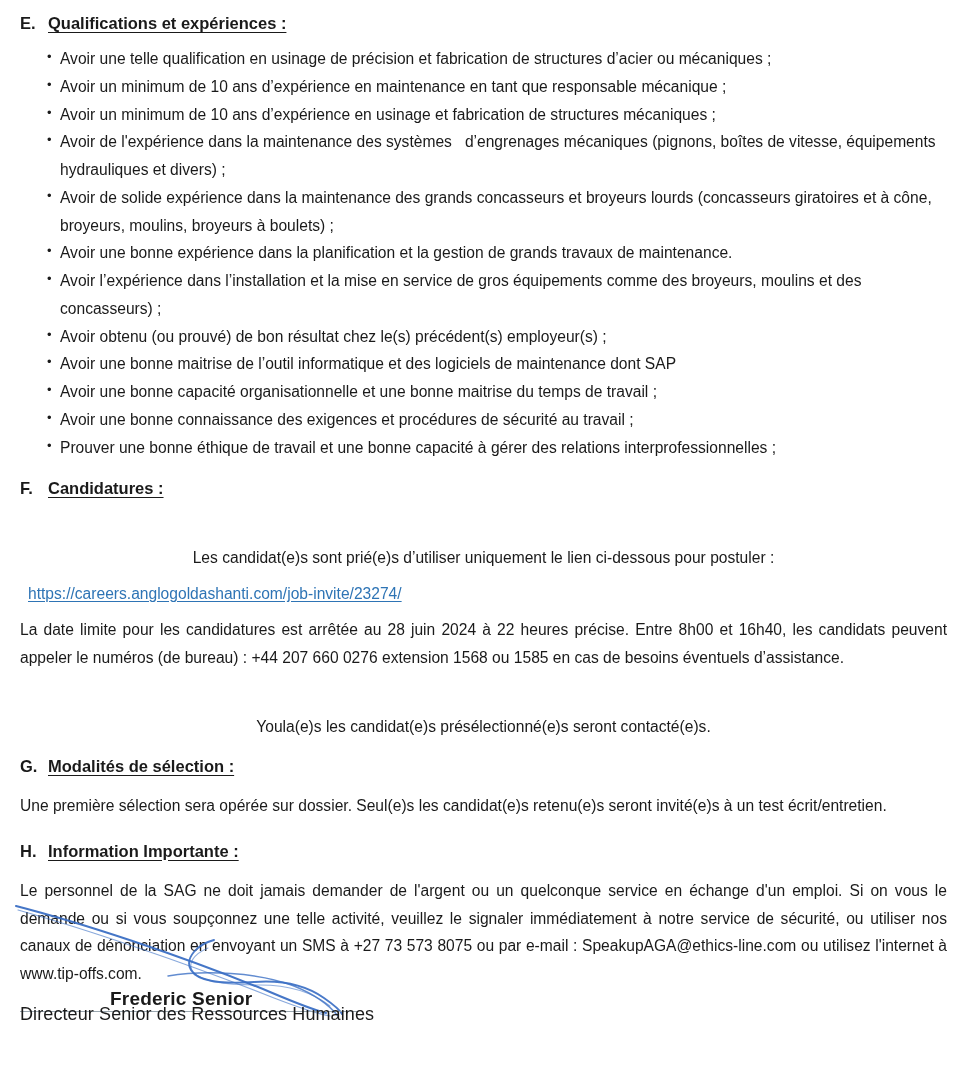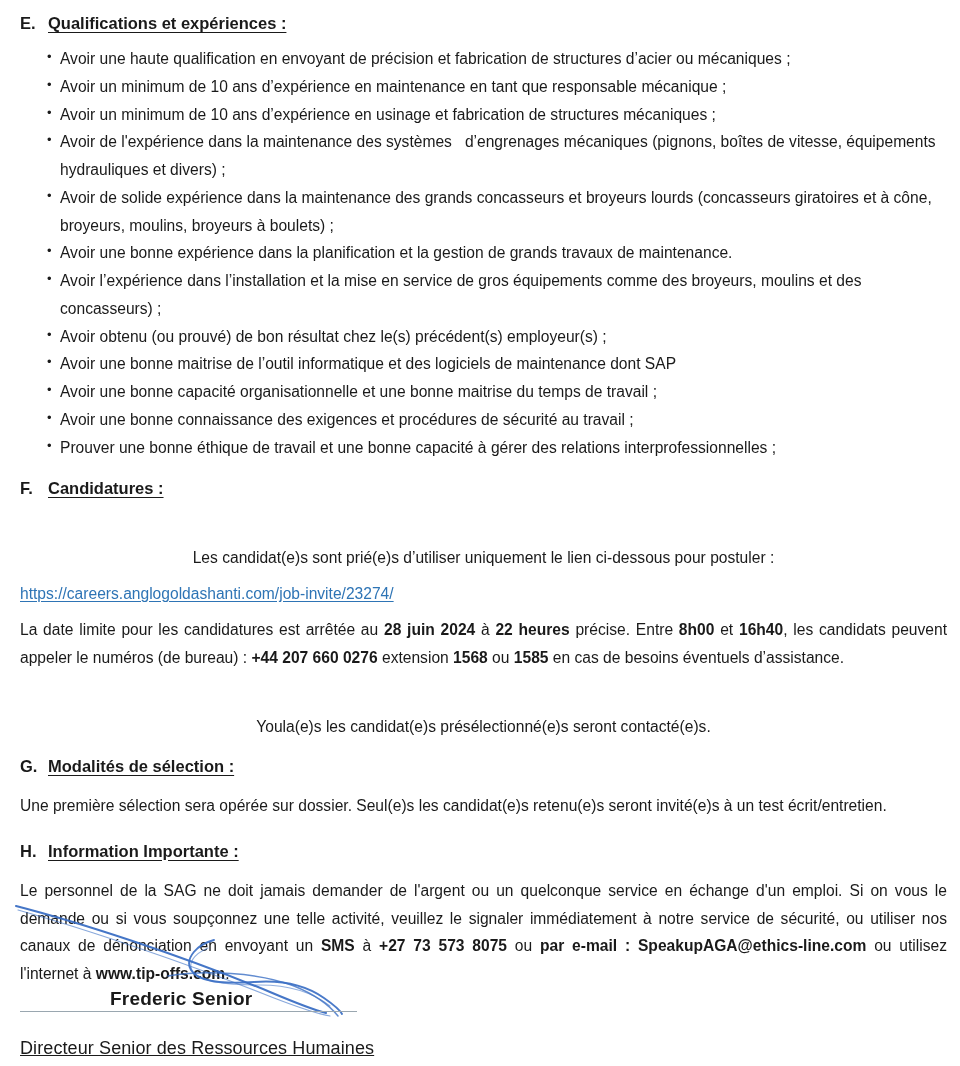--- a/index.html
+++ b/index.html
@@ -75,29 +75,30 @@
     font-size: 15.6px;
     line-height: 1.78;
     margin: 0;
     text-align: justify;
     text-justify: inter-word;
   }
   .para.left {
     text-align: center;
     margin-top: 28px;
   }
-  b, .b { font-weight: bold; }
+  b, .b { font-weight: normal; }
 
   .link {
     color: #2e74b5;
     text-decoration: underline;
     text-underline-offset: 2px;
     font-size: 15.6px;
     line-height: 1.78;
     display: inline-block;
+    margin-left: 8px;
   }
 
   .sp-8  { height: 8px; }
   .sp-12 { height: 12px; }
   .sp-14 { height: 14px; }
   .sp-16 { height: 16px; }
   .sp-18 { height: 18px; }
   .sp-22 { height: 22px; }
 
   
@@ -125,42 +126,41 @@
     position: absolute;
     left: 20px;
     top: 1011px;
     width: 337px;
     height: 1px;
     background: #9aa7b0;
   }
   .sig-role {
     position: absolute;
     left: 20px;
-    top: 1038px;
+    top: 1004px;
     font-size: 18px;
     letter-spacing: 0.1px;
-    text-decoration: underline;
   }
 </style>
 </head>
 <body>
 
 <div class="page">
  <div class="content">
 
   
   <div class="sp-14"></div>
   <div class="section-head">
     <span class="section-letter">E.</span>
     <span class="section-title">Qualifications et expériences :</span>
   </div>
   <div class="sp-12"></div>
 
   <ul class="bullets">
-    <li>Avoir une haute qualification en envoyant de précision et fabrication de structures d’acier ou mécaniques ;</li>
+    <li>Avoir une telle qualification en usinage de précision et fabrication de structures d’acier ou mécaniques ;</li>
     <li>Avoir un minimum de 10 ans d’expérience en maintenance en tant que responsable mécanique ;</li>
     <li>Avoir un minimum de 10 ans d’expérience en usinage et fabrication de structures mécaniques ;</li>
     <li>Avoir de l'expérience dans la maintenance des systèmes   d’engrenages mécaniques (pignons, boîtes de vitesse, équipements hydrauliques et divers) ;</li>
     <li>Avoir de solide expérience dans la maintenance des grands concasseurs et broyeurs lourds (concasseurs giratoires et à cône, broyeurs, moulins, broyeurs à boulets) ;</li>
     <li>Avoir une bonne expérience dans la planification et la gestion de grands travaux de maintenance.</li>
     <li>Avoir l’expérience dans l’installation et la mise en service de gros équipements comme des broyeurs, moulins et des concasseurs) ;</li>
     <li>Avoir obtenu (ou prouvé) de bon résultat chez le(s) précédent(s) employeur(s) ;</li>
     <li>Avoir une bonne maitrise de l’outil informatique et des logiciels de maintenance dont SAP</li>
     <li>Avoir une bonne capacité organisationnelle et une bonne maitrise du temps de travail ;</li>
     <li>Avoir une bonne connaissance des exigences et procédures de sécurité au travail ;</li>

